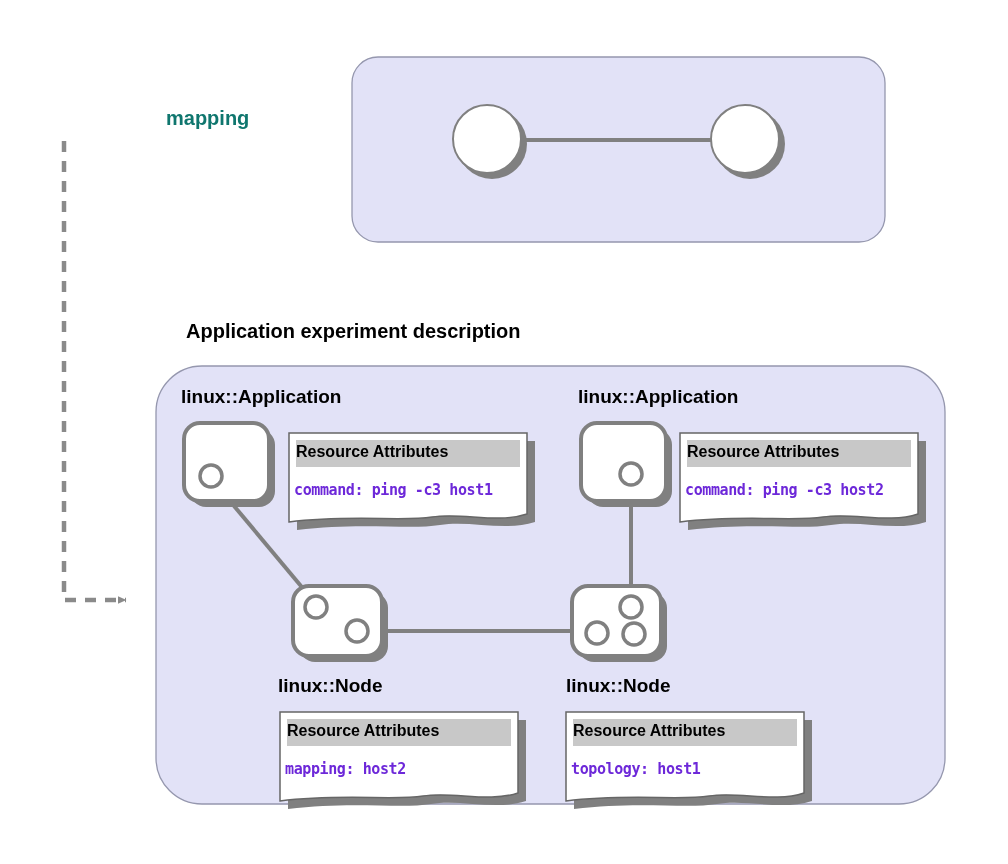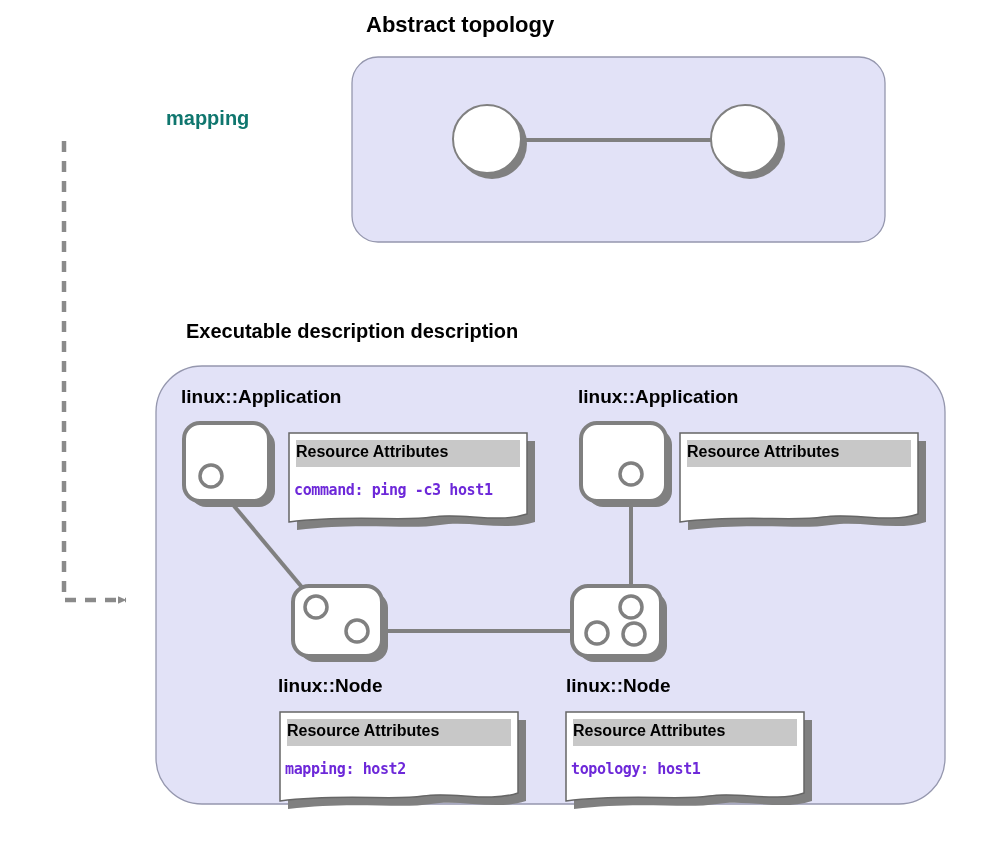--- a/index.html
+++ b/index.html
@@ -128,38 +128,38 @@
     <path d="M288,720 L526,720 L526,801 C496,811 461,799 431,804 C401,809 351,801 288,809 Z" fill="#808080"></path>
     <path d="M280,712 L518,712 L518,793 C488,803 453,791 423,796 C393,801 343,793 280,801 Z" fill="#FFFFFF" stroke="#666666" stroke-width="1.5"></path>
     <rect x="287" y="719" width="224" height="27" fill="#C8C8C8"></rect>
 
     <path d="M574,720 L812,720 L812,801 C782,811 747,799 717,804 C687,809 637,801 574,809 Z" fill="#808080"></path>
     <path d="M566,712 L804,712 L804,793 C774,803 739,791 709,796 C679,801 629,793 566,801 Z" fill="#FFFFFF" stroke="#666666" stroke-width="1.5"></path>
     <rect x="573" y="719" width="224" height="27" fill="#C8C8C8"></rect>
 
   </svg>
 
-  <div class="lbl title-main" style="left:366px; top:12px;">Abstract topology</div>
 
-  <div class="lbl title-sub" style="left:186px; top:320px;">Executable description description</div>
+  <div class="lbl title-sub" style="left:186px; top:320px;">Application experiment description</div>
 
   <div class="lbl mapping-lbl" style="left:166px; top:107px;">mapping</div>
 
   <div class="lbl title-sub" style="left:181px; top:386px; font-size:19px;">linux::Application</div>
 
   <div class="lbl title-sub" style="left:578px; top:386px; font-size:19px;">linux::Application</div>
 
   <div class="lbl title-sub" style="left:278px; top:675px; font-size:19px;">linux::Node</div>
 
   <div class="lbl title-sub" style="left:566px; top:675px; font-size:19px;">linux::Node</div>
 
   <div class="note-hdr" style="left:296px; top:443px; width:224px;">Resource Attributes</div>
   <div class="note-body" style="left:294px; top:481px;">command: ping -c3 host1</div>
 
   <div class="note-hdr" style="left:687px; top:443px; width:224px;">Resource Attributes</div>
+  <div class="note-body" style="left:685px; top:481px;">command: ping -c3 host2</div>
 
   <div class="note-hdr" style="left:287px; top:722px; width:224px;">Resource Attributes</div>
   <div class="note-body" style="left:285px; top:760px;">mapping: host2</div>
 
   <div class="note-hdr" style="left:573px; top:722px; width:224px;">Resource Attributes</div>
   <div class="note-body" style="left:571px; top:760px;">topology: host1</div>
 
 </div>
 
 </body></html>

